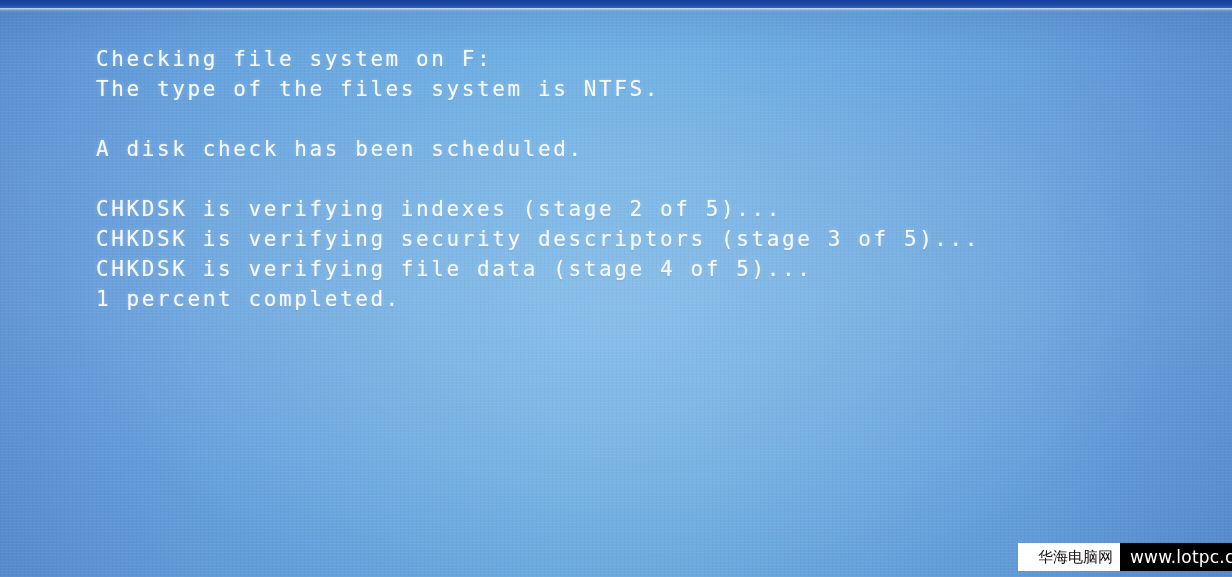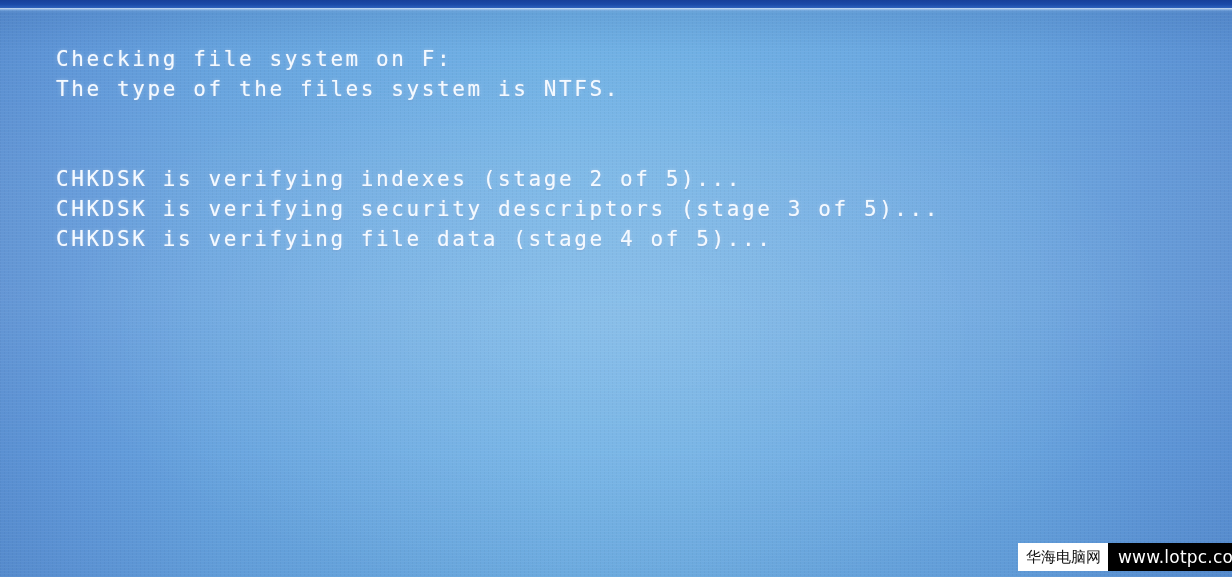--- a/index.html
+++ b/index.html
@@ -110,41 +110,42 @@
     font-family: "DejaVu Sans Mono", "Liberation Mono", monospace;
     font-size: 21px;
     line-height: 30px;
     height: 30px;
     letter-spacing: 2.6px;
     white-space: pre;
     text-shadow:
       0 0 1px rgba(255,255,255,0.55),
       0 0 4px rgba(210,232,255,0.45),
       0 1px 2px rgba(40,90,160,0.30);
+    margin-left: 40px;
   }
   .line.blank {
     color: transparent;
   }
 
   
   #watermark {
     position: absolute;
     left: 1018px;
     top: 543px;
     height: 28px;
     display: flex;
     align-items: stretch;
   }
   #wm-cn {
     background: #ffffff;
     color: #111111;
     font-family: "DejaVu Sans", "Liberation Sans", sans-serif;
     font-size: 15px;
     line-height: 28px;
-    padding: 0 7px 0 8px;
+    padding: 0 7px 0 20px;
     letter-spacing: 0px;
     white-space: nowrap;
   }
   #wm-url {
     background: #000000;
     color: #ffffff;
     font-family: "DejaVu Sans", "Liberation Sans", sans-serif;
     font-size: 17px;
     line-height: 28px;
     padding: 0 9px 0 10px;
@@ -162,24 +163,26 @@
   <div id="bg-glow"></div>
   <div id="bg-noise"></div>
 
   <div id="top-band"></div>
   <div id="top-highlight"></div>
 
   <div id="console">
     <div class="line">Checking file system on F:</div>
     <div class="line">The type of the files system is NTFS.</div>
     <div class="line blank"></div>
+    <div class="line">A disk check has been scheduled.</div>
     <div class="line blank"></div>
     <div class="line">CHKDSK is verifying indexes (stage 2 of 5)...</div>
     <div class="line">CHKDSK is verifying security descriptors (stage 3 of 5)...</div>
     <div class="line">CHKDSK is verifying file data (stage 4 of 5)...</div>
+    <div class="line">1 percent completed.</div>
   </div>
 
   <div id="watermark">
     <div id="wm-cn">华海电脑网</div>
     <div id="wm-url">www.lotpc.com</div>
   </div>
 
 </div>
 
 </body></html>

